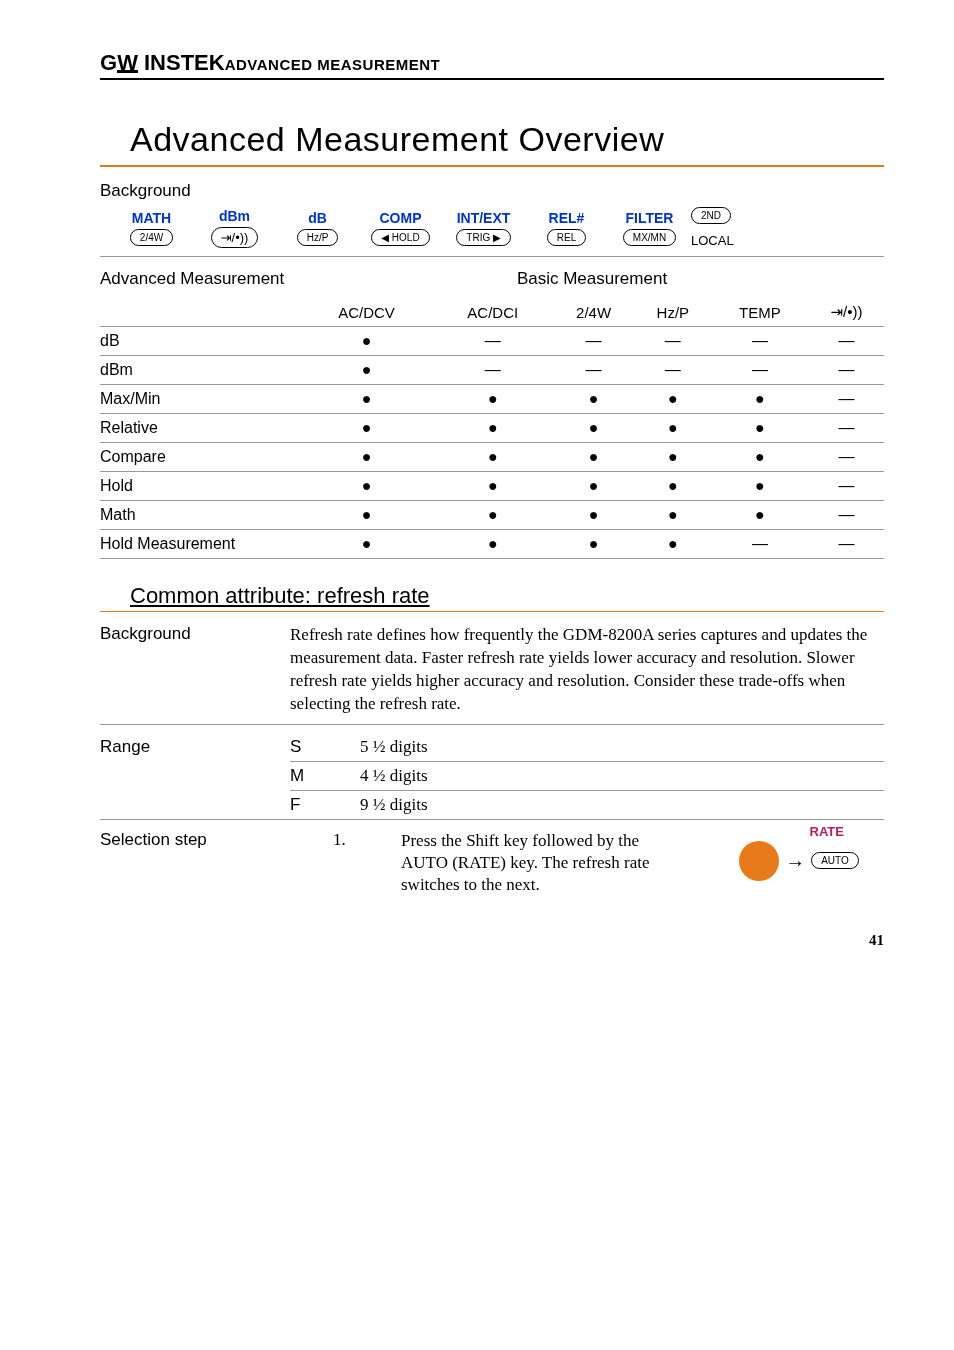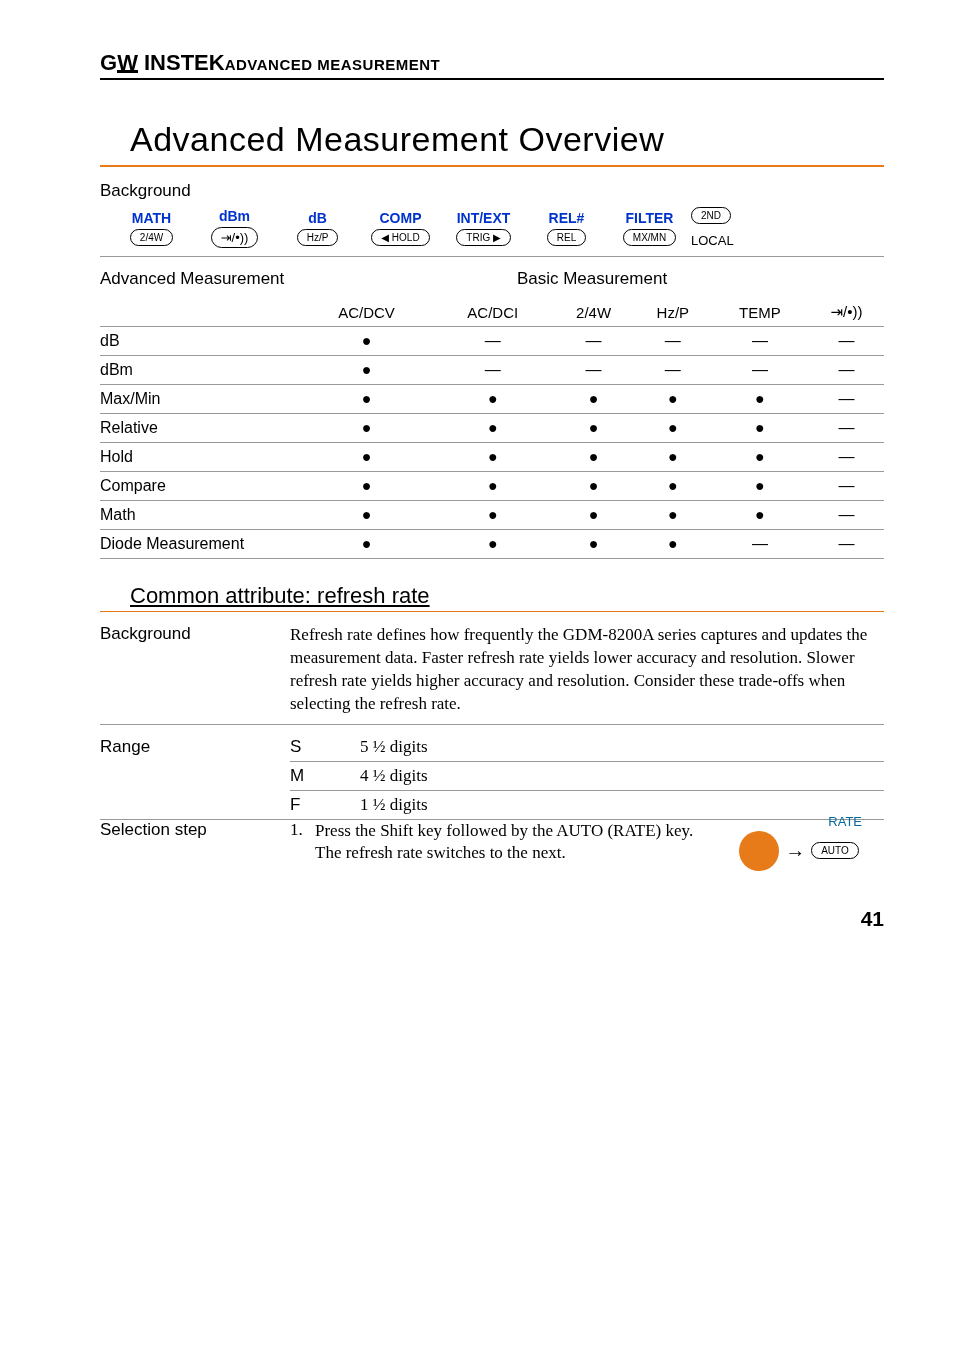--- a/index.html
+++ b/index.html
@@ -177,20 +177,22 @@
     border-top: 0.5px solid #999;
   }
   .top-sep {
     border-top: 0.5px solid #999;
     margin: 8px 0;
   }
   .step-row {
     display: flex;
     align-items: flex-start;
     border-top: 0.5px solid #999;
+    padding-top: 10px;
+    gap: 43px;
   }
   .step-num {
     width: 25px;
     font-family: Georgia, serif;
     font-size: 17px;
   }
   .step-text {
     flex: 1;
     font-family: Georgia, serif;
     font-size: 17px;
@@ -198,46 +200,47 @@
     padding-right: 8px;
   }
   .step-fig {
     width: 170px;
     display: flex;
     flex-direction: column;
     align-items: center;
     margin-top: -6px;
   }
   .blue-small {
-    color: #0369a1;
+    color: #be185d;
     font-family: Arial, sans-serif;
     font-size: 13px;
     align-self: flex-end;
-    margin-right: 22px;
+    margin-right: 40px;
     margin-bottom: 2px;
+    font-weight: bold;
   }
   .fig-row {
     display: flex;
     align-items: center;
     gap: 6px;
   }
   .circle {
     width: 40px;
     height: 40px;
     border-radius: 50%;
     background: #e77b1a;
   }
   .arrow {
     font-size: 20px;
   }
   .page-num {
     text-align: right;
-    font-family: Liberation Sans, sans-serif;
+    font-family: Liberation Serif, serif;
     font-weight: bold;
-    font-size: 21px;
+    font-size: 15px;
     margin-top: 36px;
   }
   .diode-glyph {
     font-family: Arial, sans-serif;
     font-size: 13px;
   }
 </style>
 </head>
 <body>
 
@@ -337,48 +340,48 @@
       <tr>
         <td class="row-head">Relative</td>
         <td class="dot">●</td>
         <td class="dot">●</td>
         <td class="dot">●</td>
         <td class="dot">●</td>
         <td class="dot">●</td>
         <td class="dash">—</td>
       </tr>
       <tr>
+        <td class="row-head">Compare</td>
+        <td class="dot">●</td>
+        <td class="dot">●</td>
+        <td class="dot">●</td>
+        <td class="dot">●</td>
+        <td class="dot">●</td>
+        <td class="dash">—</td>
+      </tr>
+      <tr>
         <td class="row-head">Hold</td>
         <td class="dot">●</td>
         <td class="dot">●</td>
         <td class="dot">●</td>
         <td class="dot">●</td>
         <td class="dot">●</td>
         <td class="dash">—</td>
       </tr>
       <tr>
-        <td class="row-head">Compare</td>
-        <td class="dot">●</td>
-        <td class="dot">●</td>
-        <td class="dot">●</td>
-        <td class="dot">●</td>
-        <td class="dot">●</td>
-        <td class="dash">—</td>
-      </tr>
-      <tr>
         <td class="row-head">Math</td>
         <td class="dot">●</td>
         <td class="dot">●</td>
         <td class="dot">●</td>
         <td class="dot">●</td>
         <td class="dot">●</td>
         <td class="dash">—</td>
       </tr>
       <tr>
-        <td class="row-head">Diode Measurement</td>
+        <td class="row-head">Hold Measurement</td>
         <td class="dot">●</td>
         <td class="dot">●</td>
         <td class="dot">●</td>
         <td class="dot">●</td>
         <td class="dash">—</td>
         <td class="dash">—</td>
       </tr>
     </tbody>
 </table>
 
@@ -398,21 +401,21 @@
     <td class="rl" rowspan="3" style="vertical-align:top">Range</td>
     <td class="rc">S</td>
     <td>5 ½ digits</td>
   </tr>
   <tr class="sep">
     <td class="rc">M</td>
     <td>4 ½ digits</td>
   </tr>
   <tr class="sep">
     <td class="rc">F</td>
-    <td>1 ½ digits</td>
+    <td>9 ½ digits</td>
   </tr>
 </tbody>
   </table>
 
 <div class="step-row">
   <div class="left-label">Selection step</div>
   <div class="step-num">1.</div>
   <div class="step-text">Press the Shift key followed by the AUTO (RATE) key. The refresh rate switches to the next.</div>
   <div class="step-fig">
     <span class="blue-small">RATE</span>

